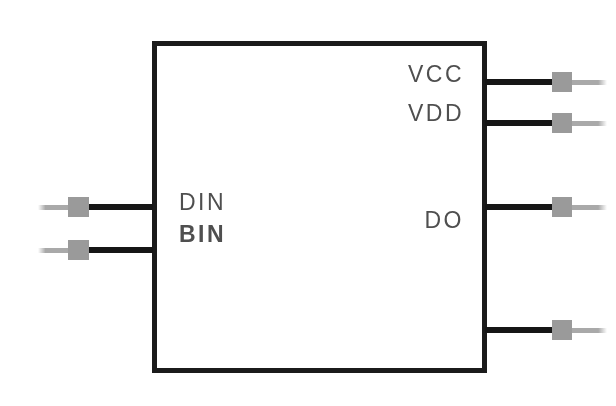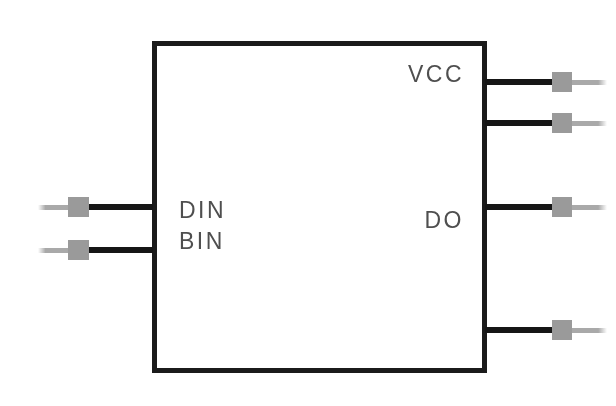--- a/index.html
+++ b/index.html
@@ -76,22 +76,22 @@
     color: var(--label, #4f4f4f);
     white-space: nowrap;
     line-height: 1;
   }
   .pin-label.right-side { right: 171px; text-align: right; }
   .pin-label.left-side  { left: 160px; }
   .label-vcc { top: 74px; }
   .label-vdd { top: 113px; }
   .label-do  { top: 220px; }
   .label-gnd { top: 327px; }
-  .label-din { top: 210px; }
-  .label-bin { top: 241px; }
+  .label-din { top: 202px; }
+  .label-bin { top: 234px; font-weight: bold; }
 </style>
 </head>
 <body>
 
 <div class="stage" style="--bg: #ffffff; --outline: #1b1b1b; --line: #161616; --terminal: #9a9a9a; --stub: #a9a9a9; --label: #4f4f4f;">
 
   <div class="chip-body"></div>
 
   <div class="pin right pin-vcc">
     <span class="lead"></span>
@@ -119,17 +119,18 @@
     <span class="terminal"></span>
     <span class="lead"></span>
   </div>
   <div class="pin left pin-bin">
     <span class="stub"></span>
     <span class="terminal"></span>
     <span class="lead"></span>
   </div>
 
   <span class="pin-label right-side label-vcc">VCC</span>
+  <span class="pin-label right-side label-vdd">VDD</span>
   <span class="pin-label right-side label-do">DO</span>
   <span class="pin-label left-side label-din">DIN</span>
   <span class="pin-label left-side label-bin">BIN</span>
 
 </div>
 
 </body></html>

